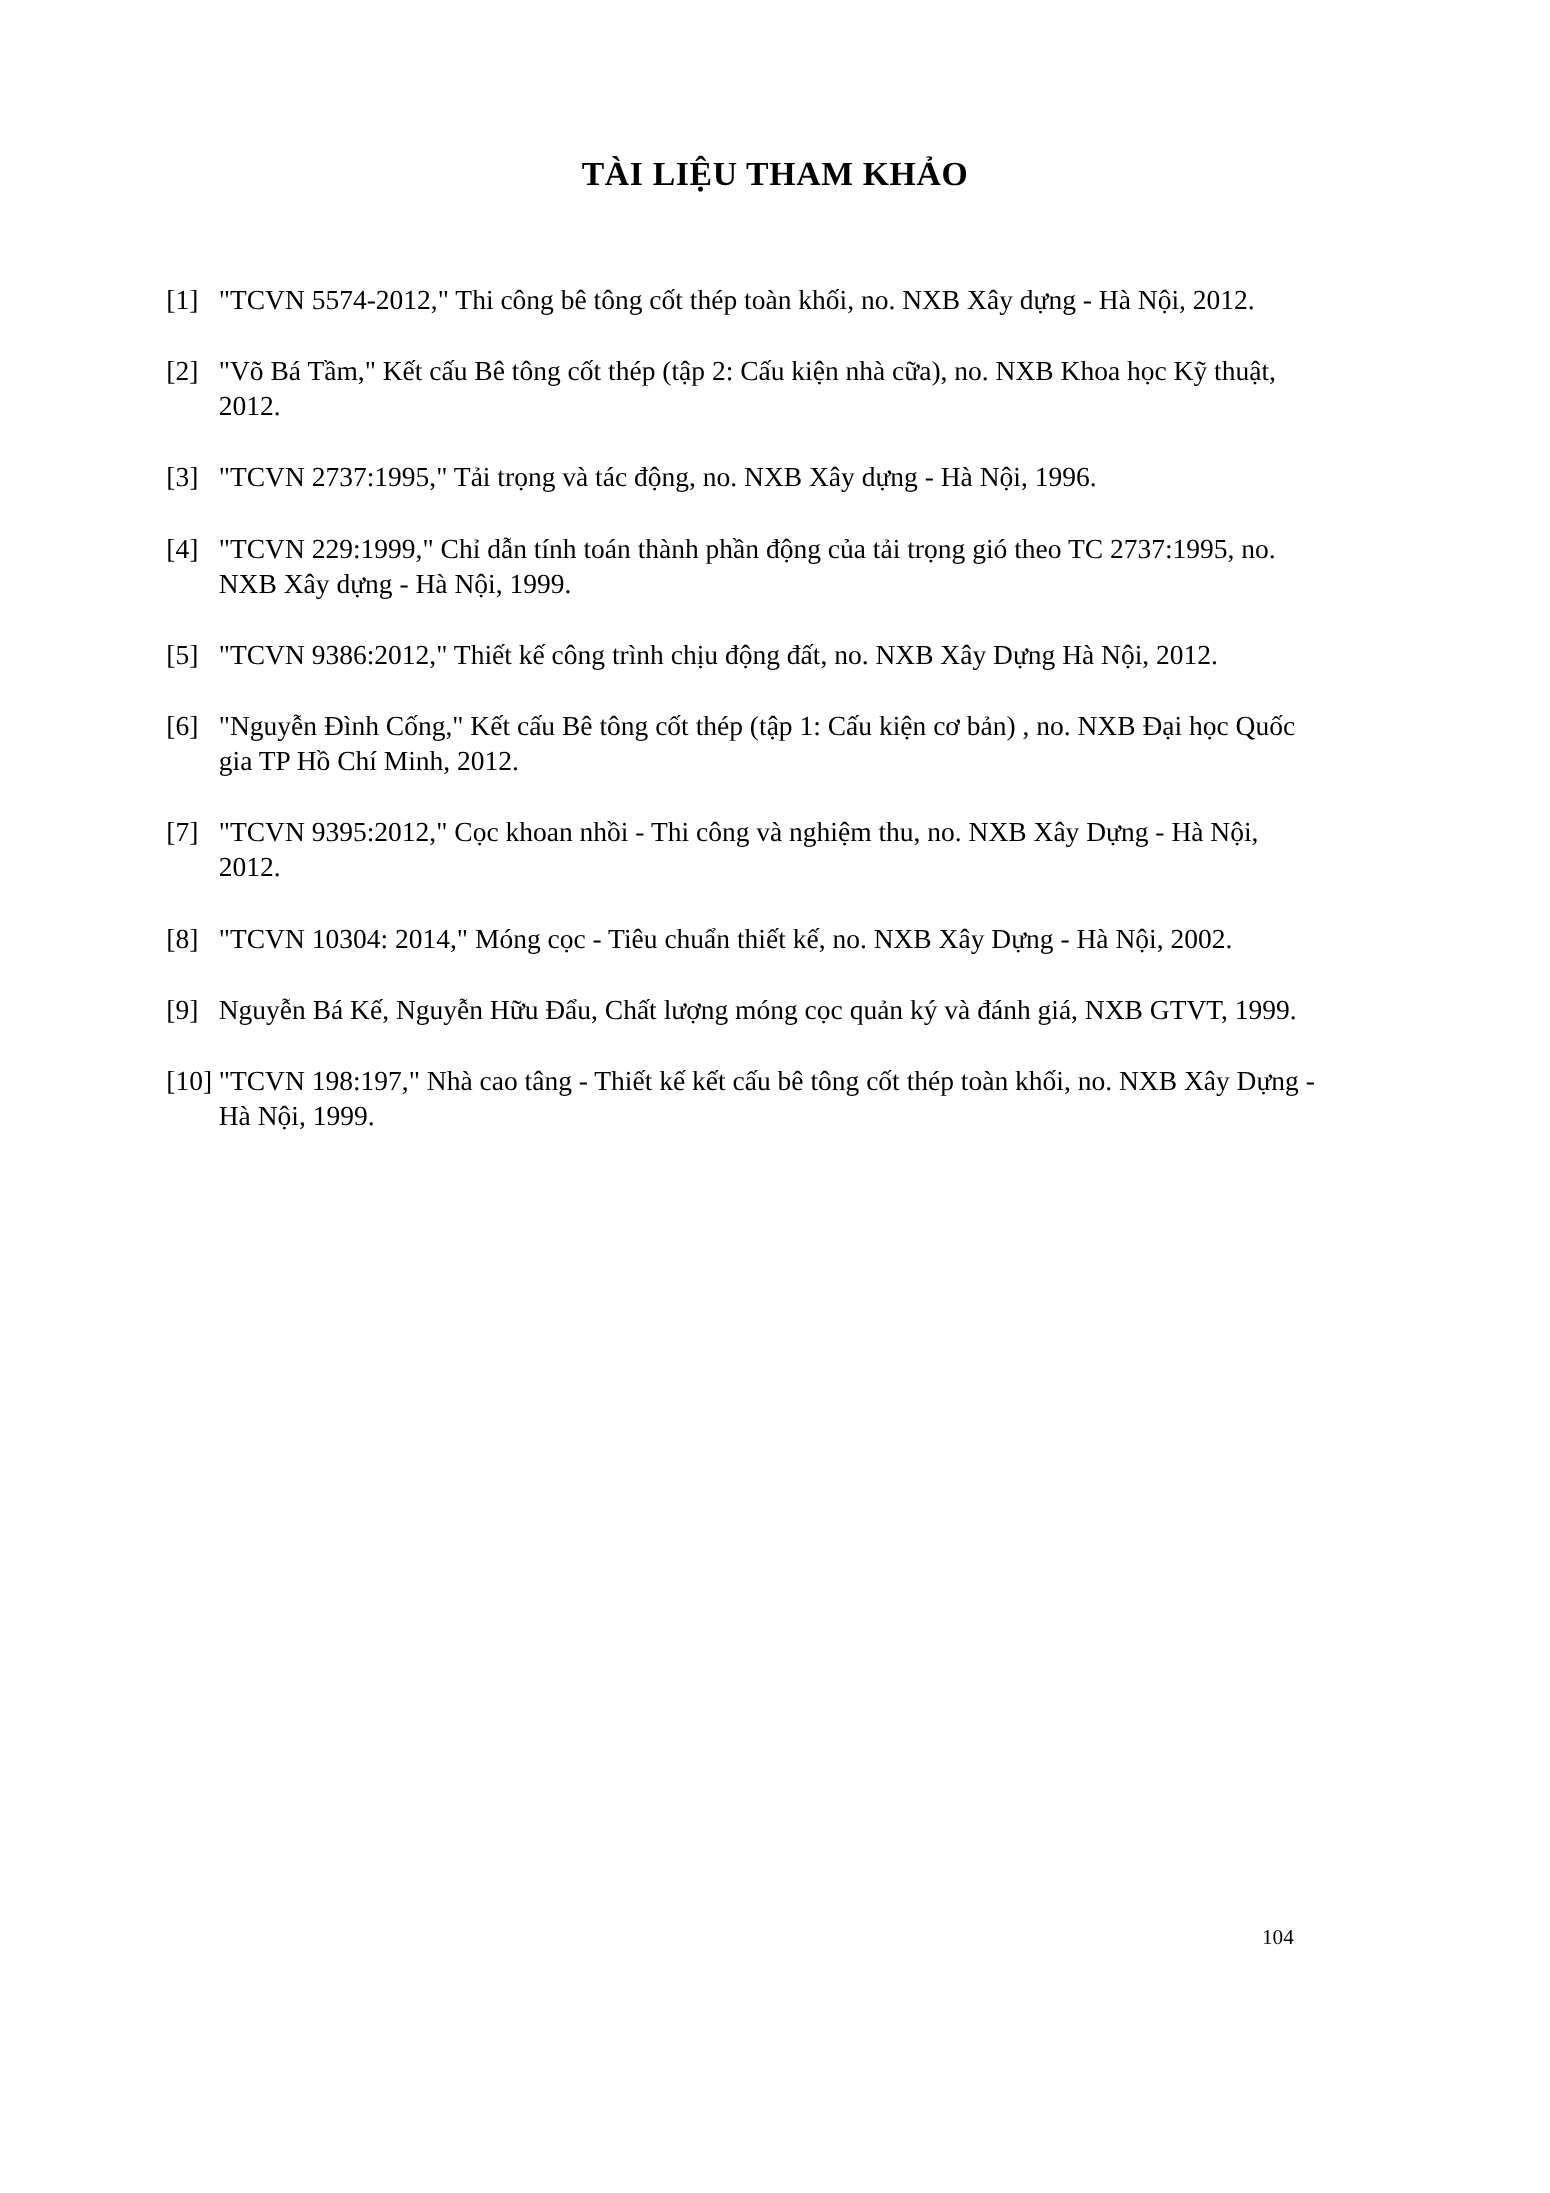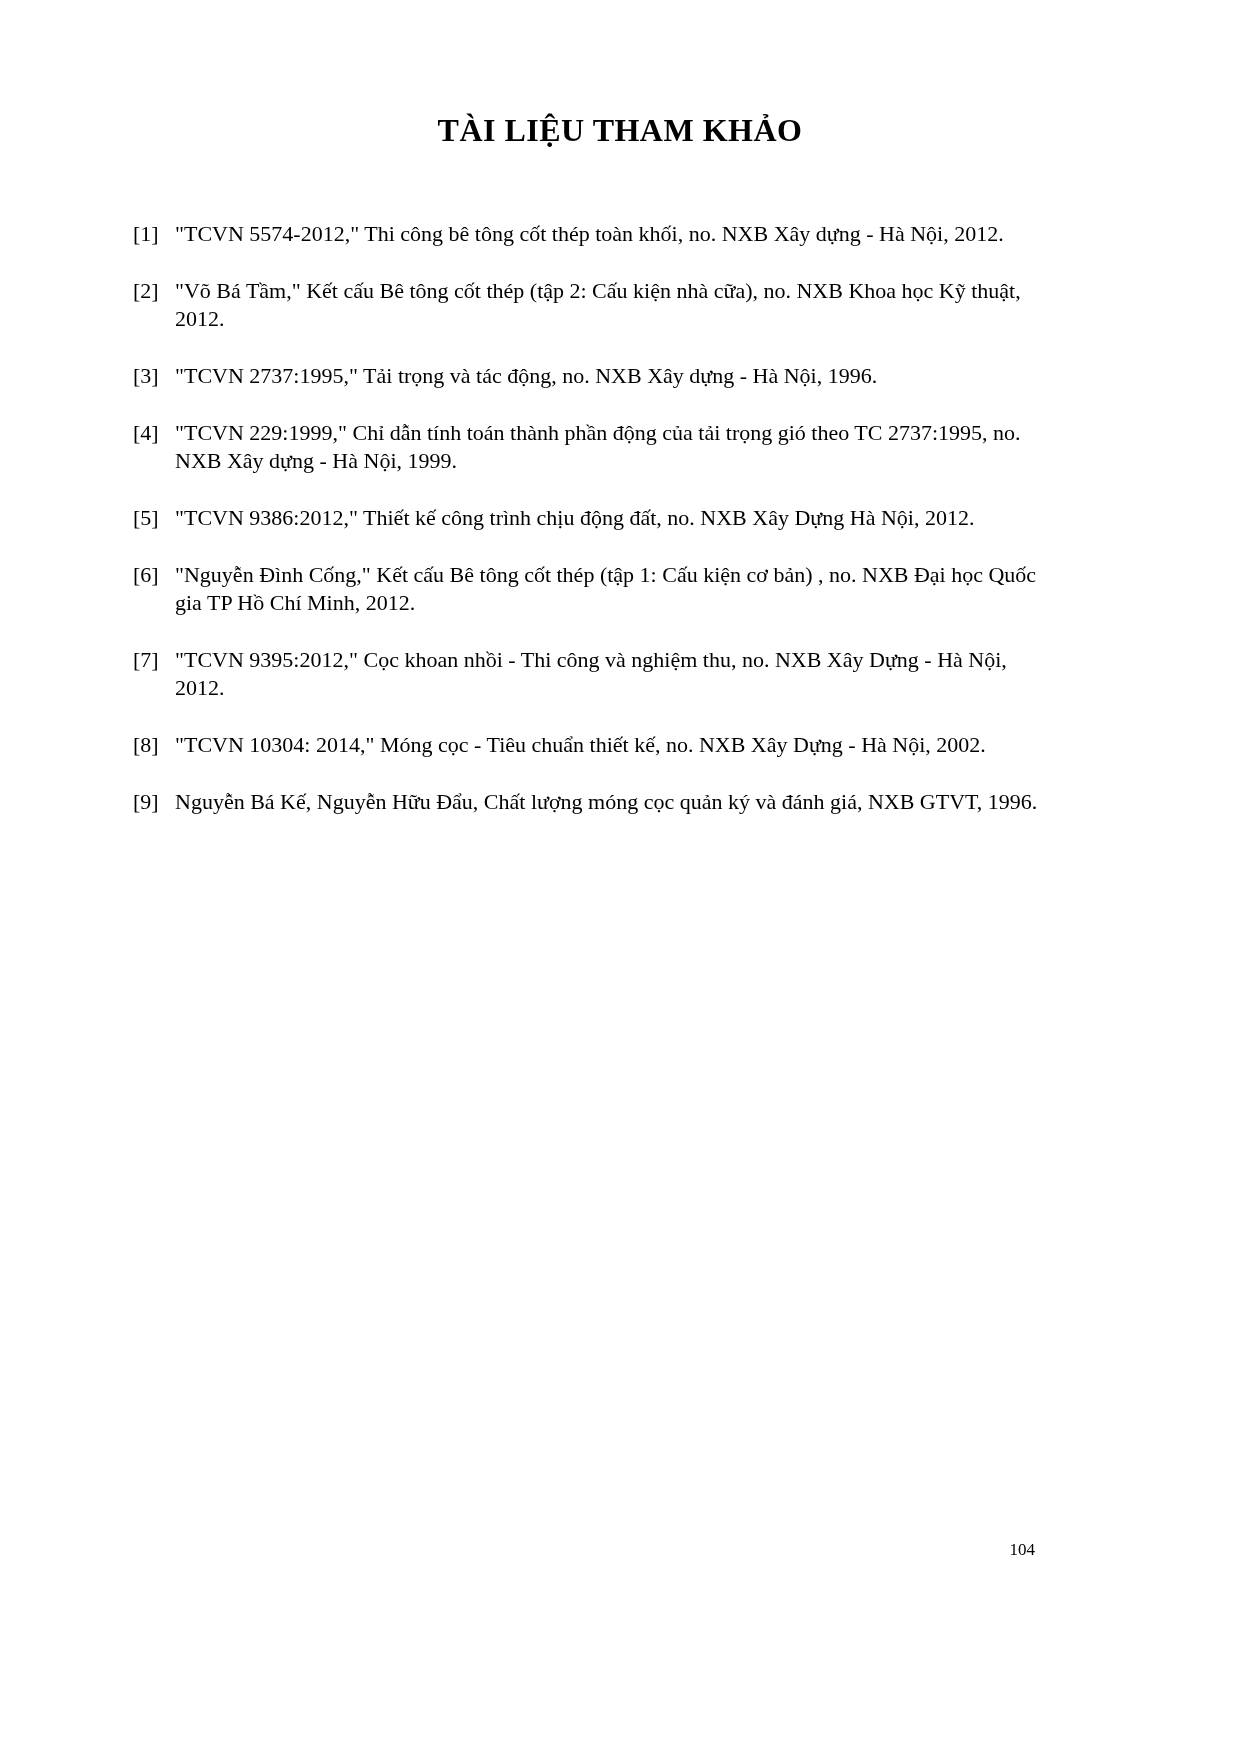--- a/index.html
+++ b/index.html
@@ -9,24 +9,24 @@
   }
   body {
     width: 1240px;
     height: 1754px;
     position: relative;
     font-family: "Liberation Serif", serif;
     color: #000000;
     overflow: hidden;
   }
   .page-title {
-    margin: 0;
+    margin: 12px;
     padding-top: 112px;
     text-align: center;
-    font-size: 32px;
+    font-size: 27px;
     font-weight: bold;
     letter-spacing: 0.5px;
   }
   .reference-list {
     margin: 71px 0 0 133px;
     width: 940px;
   }
   .reference-item {
     display: flex;
     align-items: flex-start;
@@ -84,17 +84,21 @@
     <div class="reference-item">
       <span class="ref-label">[7]</span>
       <span class="ref-text">"TCVN 9395:2012," Cọc khoan nhồi - Thi công và nghiệm thu, no. NXB Xây Dựng - Hà Nội, 2012.</span>
     </div>
     <div class="reference-item">
       <span class="ref-label">[8]</span>
       <span class="ref-text">"TCVN 10304: 2014," Móng cọc - Tiêu chuẩn thiết kế, no. NXB Xây Dựng - Hà Nội, 2002.</span>
     </div>
     <div class="reference-item">
       <span class="ref-label">[9]</span>
-      <span class="ref-text">Nguyễn Bá Kế, Nguyễn Hữu Đẩu, Chất lượng móng cọc quản ký và đánh giá, NXB GTVT, 1996.</span>
+      <span class="ref-text">Nguyễn Bá Kế, Nguyễn Hữu Đẩu, Chất lượng móng cọc quản ký và đánh giá, NXB GTVT, 1999.</span>
+    </div>
+    <div class="reference-item">
+      <span class="ref-label">[10]</span>
+      <span class="ref-text">"TCVN 198:197," Nhà cao tâng - Thiết kế kết cấu bê tông cốt thép toàn khối, no. NXB Xây Dựng - Hà Nội, 1999.</span>
     </div>
   </div>
 
 <div class="page-number">104</div>
 
 </body></html>

